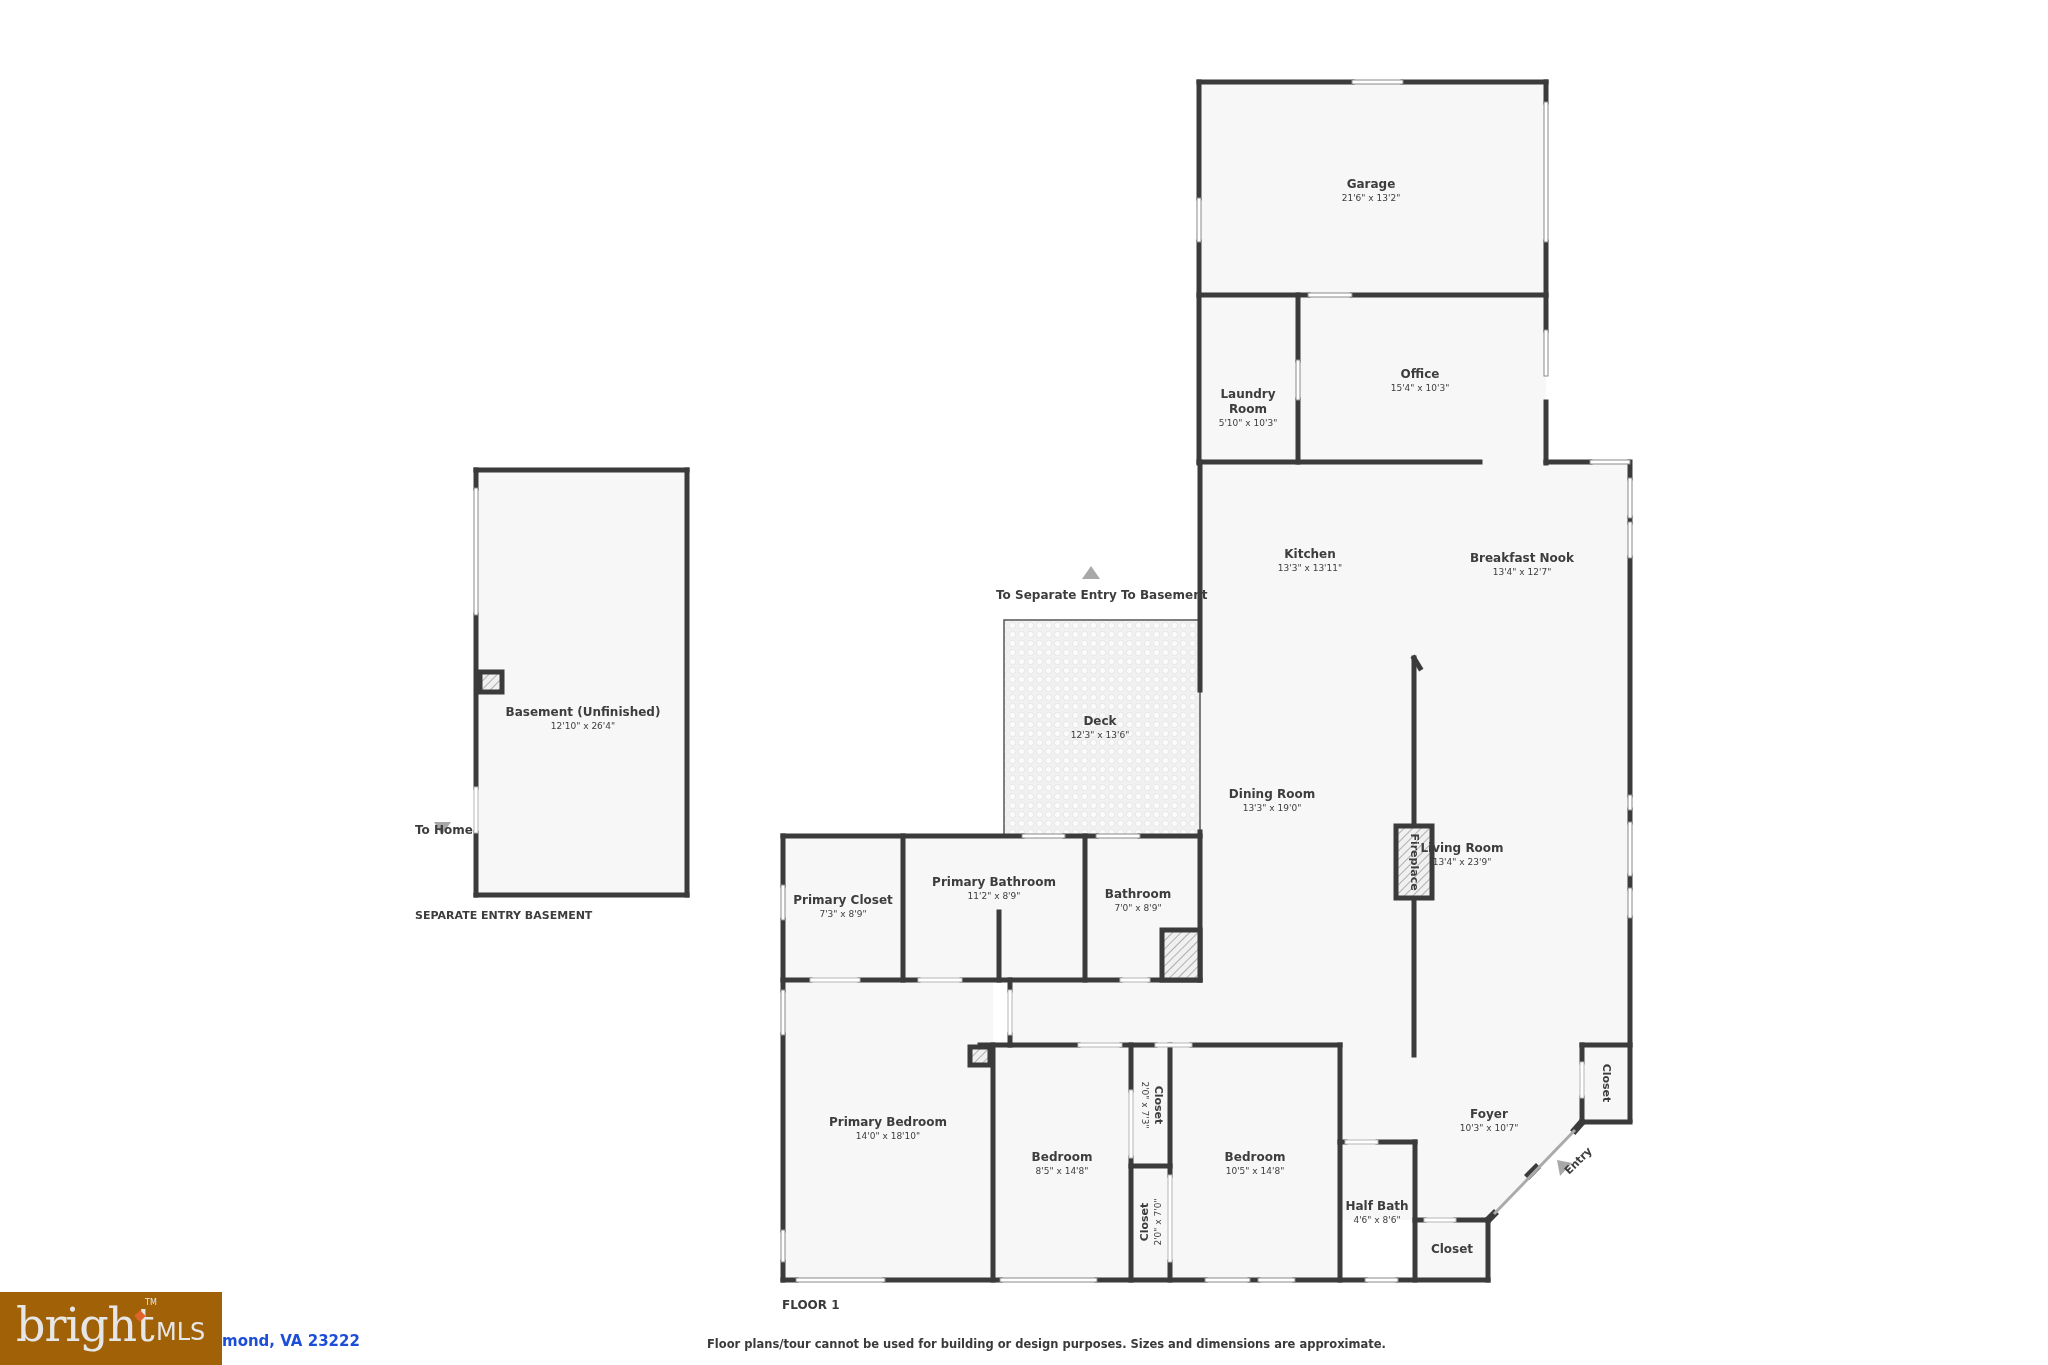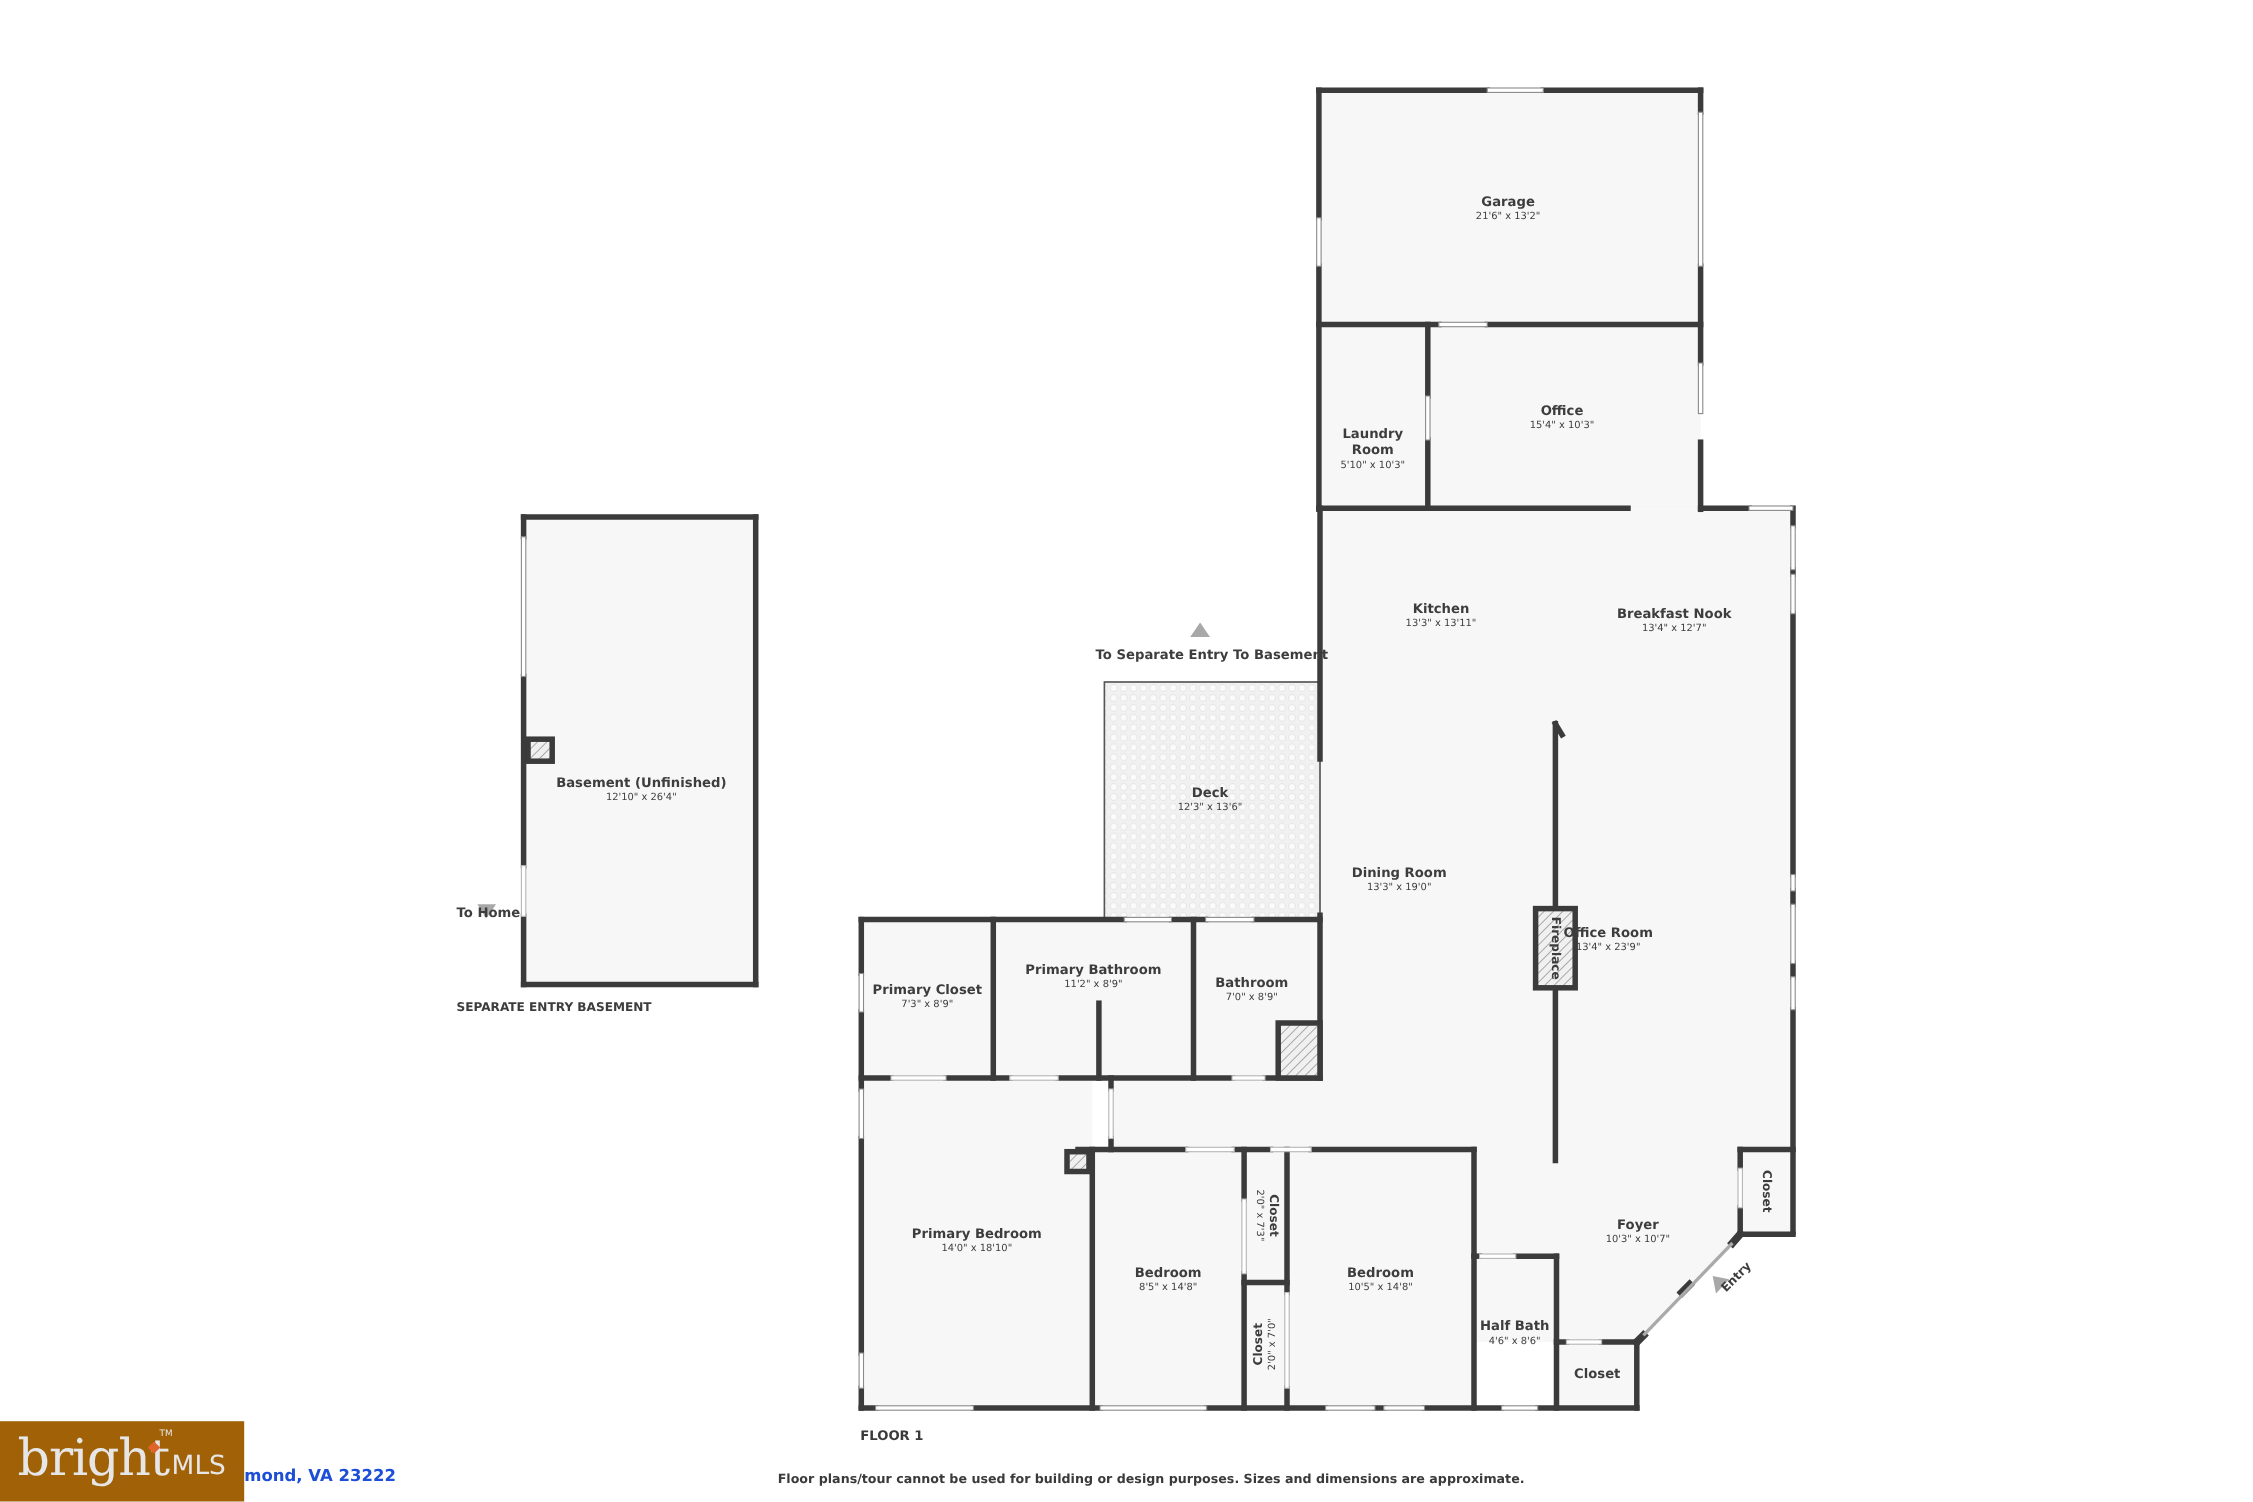--- a/index.html
+++ b/index.html
@@ -219,21 +219,21 @@
 </div>
 <div class="room-label" style="left:1100px;top:727px;">
   <div class="name">Deck</div>
   <div class="dim">12'3" x 13'6"</div>
 </div>
 <div class="room-label" style="left:1272px;top:800px;">
   <div class="name">Dining Room</div>
   <div class="dim">13'3" x 19'0"</div>
 </div>
 <div class="room-label" style="left:1462px;top:854px;">
-  <div class="name">Office Room</div>
+  <div class="name">Living Room</div>
   <div class="dim">13'4" x 23'9"</div>
 </div>
 <div class="room-label vert" style="left:1414px;top:862px;">
   <div class="name" style="font-size:11px;">Fireplace</div>
 </div>
 <div class="room-label" style="left:843px;top:906px;">
   <div class="name">Primary Closet</div>
   <div class="dim">7'3" x 8'9"</div>
 </div>
 <div class="room-label" style="left:994px;top:888px;">

